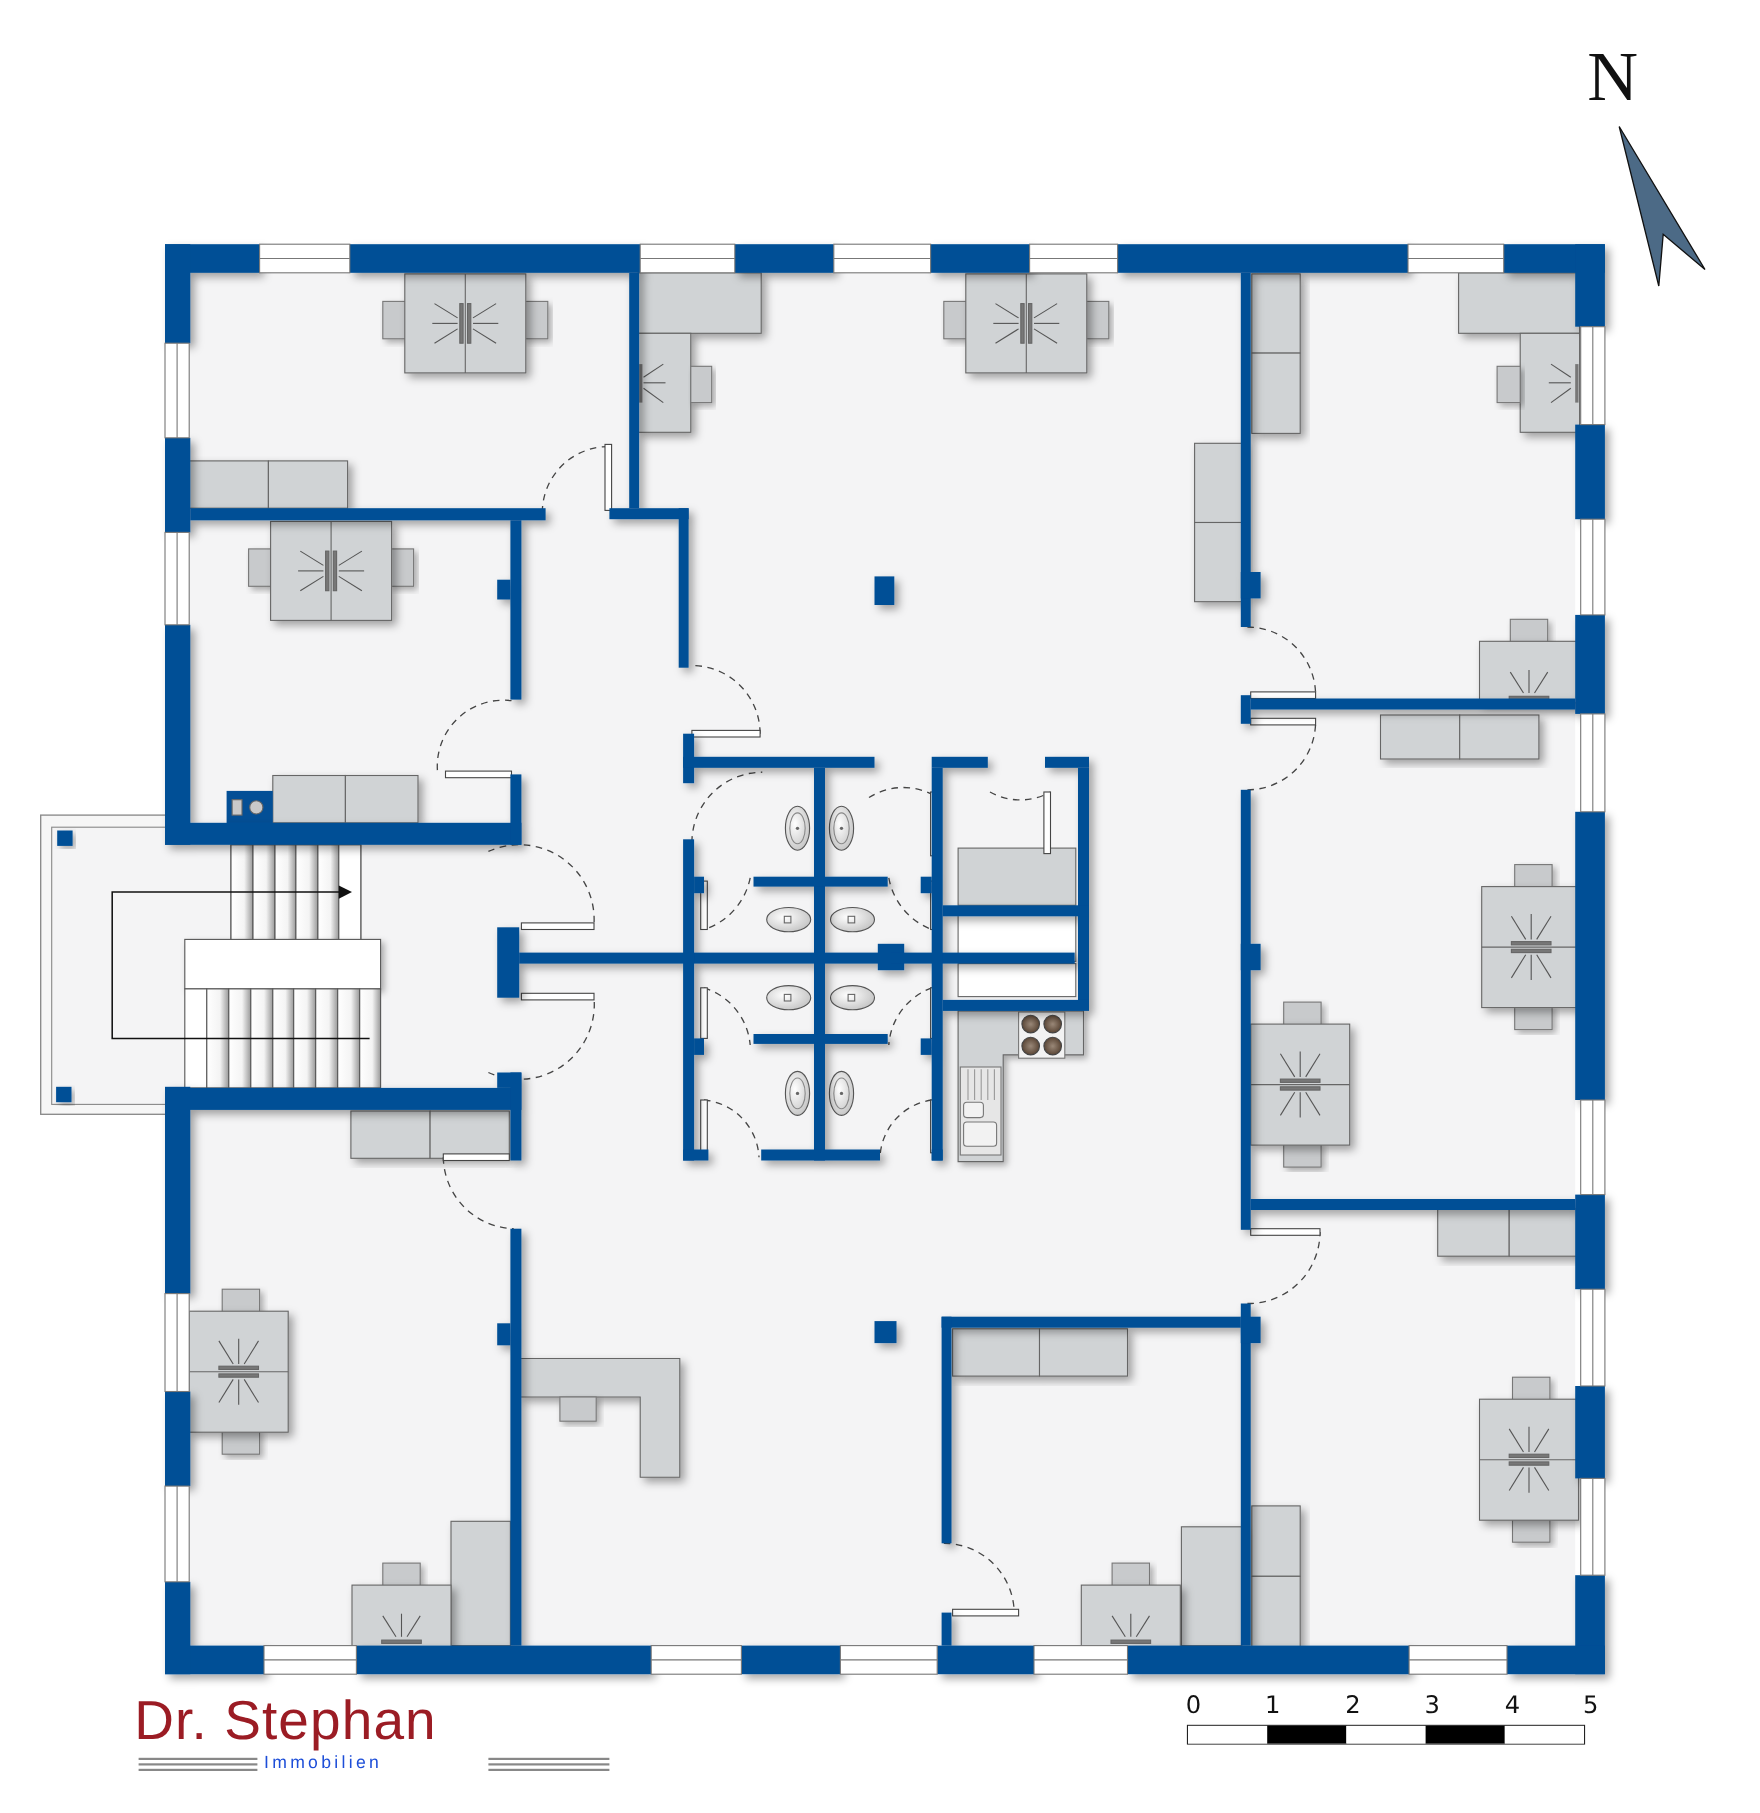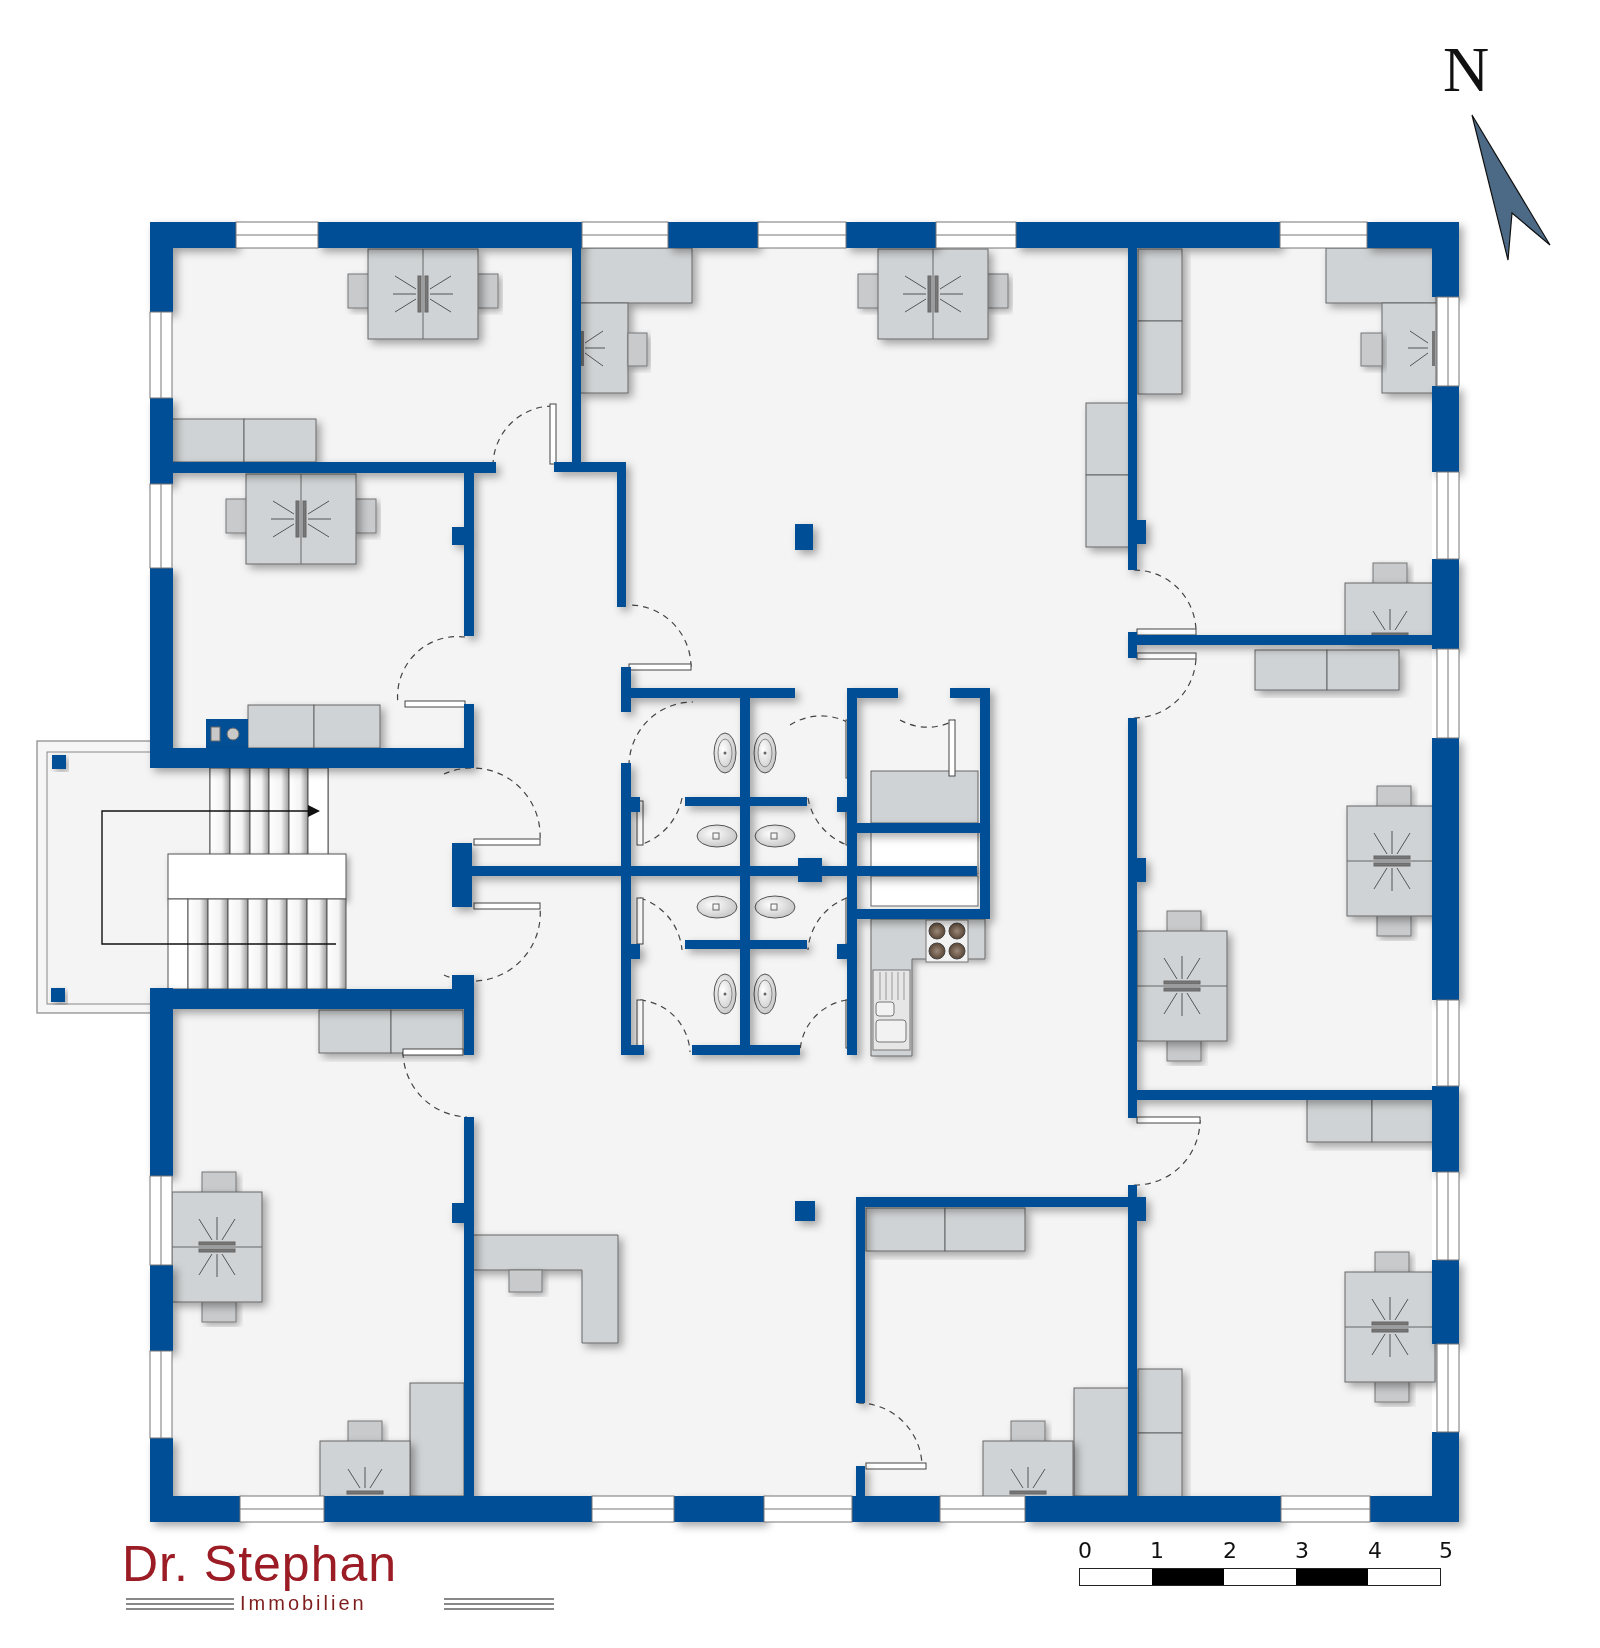--- a/index.html
+++ b/index.html
@@ -1,20 +1,20 @@
 <!DOCTYPE html>
 <html><head>
 <meta charset="utf-8">
 <style>
   html,body{margin:0;padding:0;background:#ffffff;}
   body{width:1600px;height:1648px;position:relative;overflow:hidden;font-family:"Liberation Sans",sans-serif;}
   #plan{position:absolute;left:0;top:0;}
   .logo{position:absolute;left:118px;top:1540px;width:450px;height:80px;}
   .logo-main{position:absolute;left:4px;top:-6px;font-family:"Liberation Sans",sans-serif;font-size:50px;letter-spacing:1px;color:#9b1c24;font-weight:normal;line-height:60px;}
-  .logo-sub{position:absolute;left:122px;top:52px;font-family:"Liberation Sans",sans-serif;font-size:20px;color:#7f1d1d;letter-spacing:3px;line-height:22px;}
+  .logo-sub{position:absolute;left:122px;top:52px;font-family:"Liberation Sans",sans-serif;font-size:16px;color:#1d4ed8;letter-spacing:3px;line-height:22px;}
   .logo-line{position:absolute;height:2px;background:#888;}
   .scale-bar{position:absolute;left:1079px;top:1568px;width:362px;height:18px;border:1px solid #222;box-sizing:border-box;display:flex;}
   .scale-seg{flex:1;height:100%;}
   .scale-seg.dark{background:#000;}
   .scale-seg.light{background:#fff;}
   .scale-label{position:absolute;top:1538px;font-family:"DejaVu Sans",sans-serif;font-size:22px;color:#111;transform:translateX(-50%);}
   .north-label{position:absolute;left:1443px;top:38px;font-family:"Liberation Serif",serif;font-size:64px;color:#111;line-height:64px;}
 </style>
 </head>
 <body>

